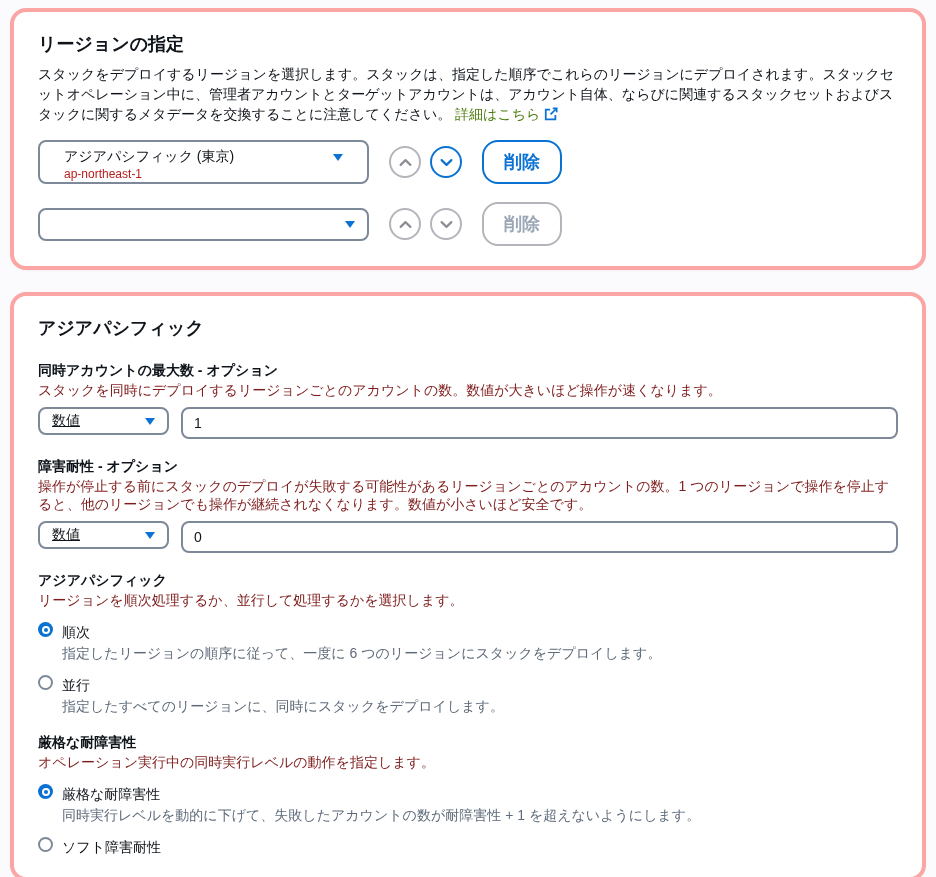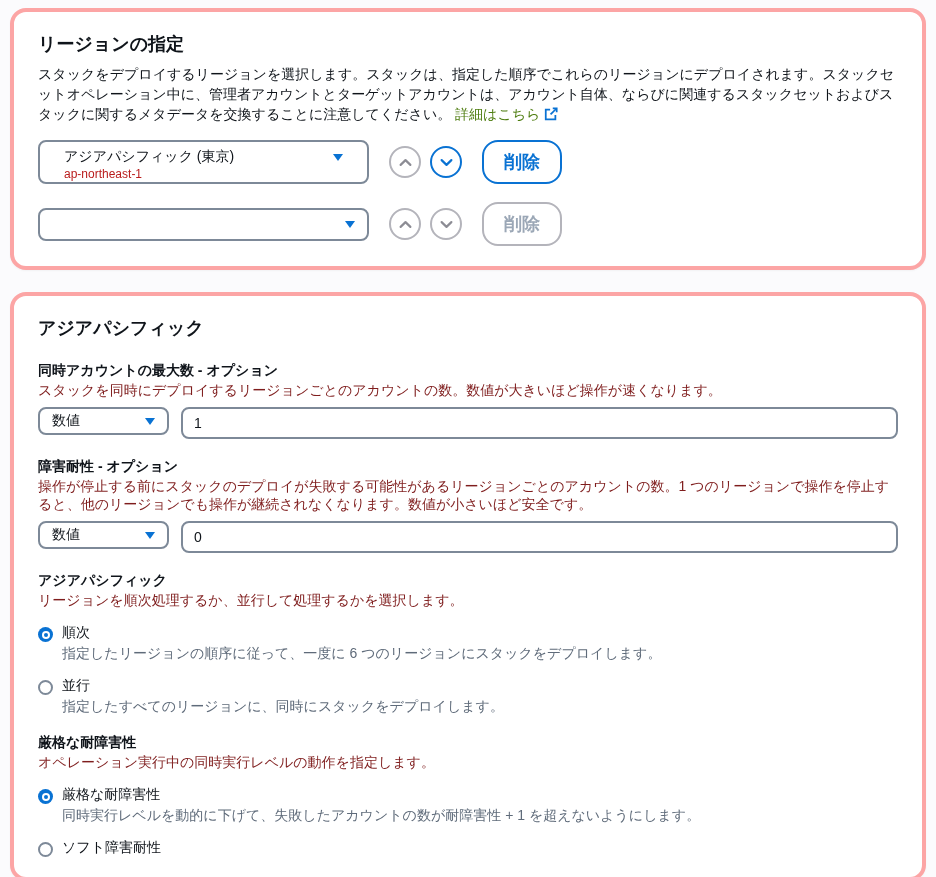--- a/index.html
+++ b/index.html
@@ -85,31 +85,32 @@
 
   
   .field { margin-top: 17px; }
   .field-label { font-weight: bold; line-height: 20px; }
   .field-desc { color: #7f1d1d; line-height: 18px; margin-top: 1px; }
   .control-row { display: flex; gap: 12px; margin-top: 8px; }
   .select-small {
     width: 131px; height: 24px;
     display: flex; align-items: center; justify-content: space-between;
     padding: 12px 12px;
+    text-decoration: underline;
   }
   .text-input {
     flex: 1; height: 32px;
     border: 2px solid #7d8998; border-radius: 8px;
     padding: 0 11px; font-size: 14px; font-family: inherit; color: #0f141a;
     background: #fff;
   }
 
   
   .radio-option { margin-top: 13px; }
-  .radio-line { display: flex; align-items: flex-end; gap: 9px; cursor: pointer; }
+  .radio-line { display: flex; align-items: flex-start; gap: 9px; cursor: pointer; }
   .radio {
     width: 15px; height: 15px; border-radius: 50%; flex: none; position: relative;
     background: #fff; border: 2px solid #7d8998;
   }
   .radio.checked { border: none; background: #0972d3; }
   .radio.checked::after {
     content: ""; position: absolute; inset: 3.5px; border-radius: 50%; background: #fff;
   }
   .radio.checked::before {
     content: ""; position: absolute; inset: 5.5px; border-radius: 50%; background: #0972d3; z-index: 1;

